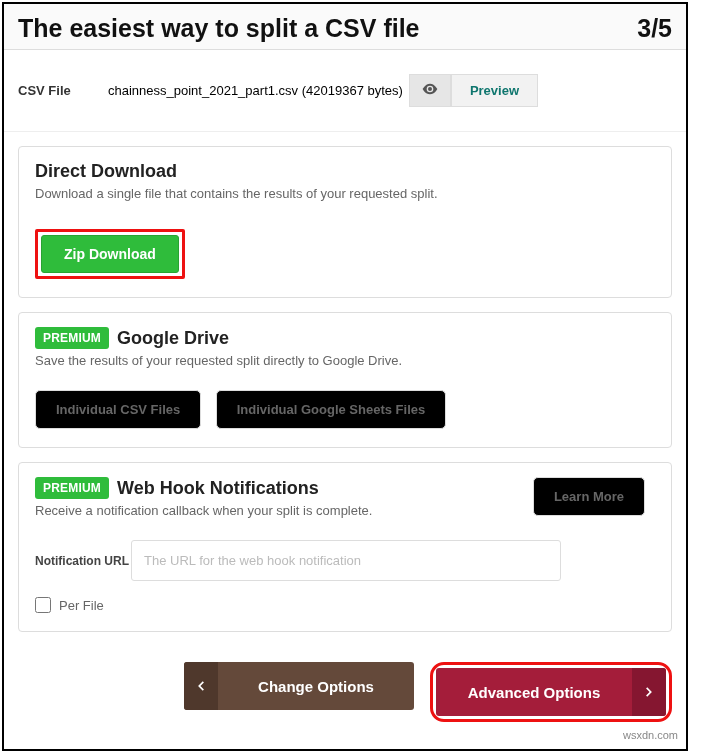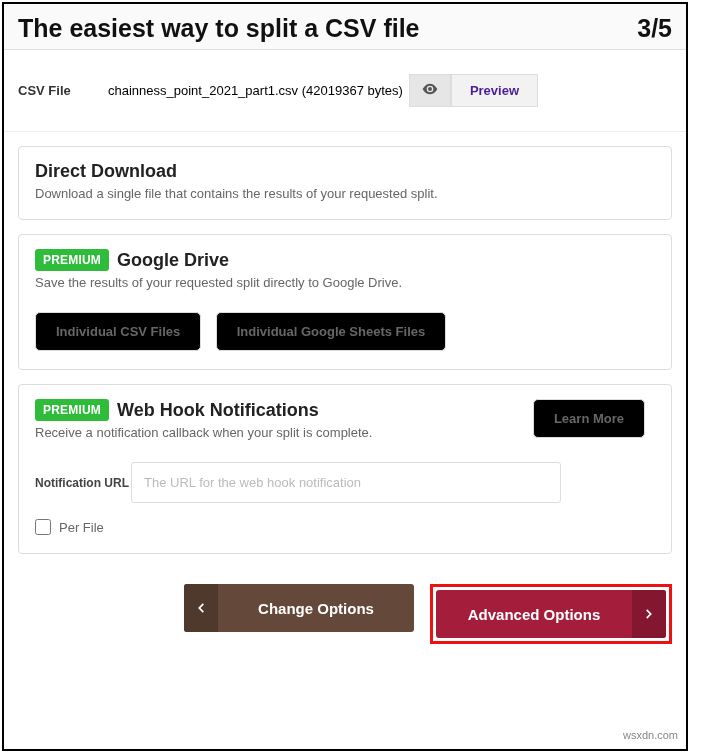--- a/index.html
+++ b/index.html
@@ -59,21 +59,21 @@
     padding: 8px 12px;
     margin-left: 6px;
     display: inline-flex;
     align-items: center;
     cursor: pointer;
   }
   .eye-btn svg { fill: #555; }
   .preview-btn {
     background: #f2f2f2;
     border: 1px solid #ddd;
-    color: #4c1d95;
+    color: #0f766e;
     font-weight: 600;
     font-size: 13px;
     padding: 8px 18px;
     cursor: pointer;
   }
   .panel {
     border: 1px solid #ddd;
     border-radius: 4px;
     margin: 14px;
     padding: 14px 16px 18px 16px;
@@ -204,21 +204,21 @@
     text-align: center;
     padding: 0 10px;
   }
   .change-btn {
     background: #64493a;
   }
   .change-btn .arrow-box { background: #4f382c; border-radius: 3px 0 0 3px;}
   .adv-hl {
     border: 3px solid #e11;
     padding: 3px;
-    border-radius: 0;
+    border-radius: 14px;
     display: inline-block;
   }
   .adv-btn {
     background: #a41d3a;
   }
   .adv-btn .arrow-box { background: #851630; border-radius: 0 3px 3px 0;}
   .arrow {
     width: 14px; height: 14px; fill: #fff;
   }
   .watermark {
@@ -249,20 +249,23 @@
             <path d="M12 0C5 0 1 8 1 8s4 8 11 8 11-8 11-8S19 0 12 0zm0 13a5 5 0 110-10 5 5 0 010 10zm0-8a3 3 0 100 6 3 3 0 000-6z"></path>
           </svg>
       </span>
     </button>
     <button class="preview-btn">Preview</button>
   </div>
 
   <div class="panel">
     <div class="panel-title">Direct Download</div>
     <div class="panel-sub">Download a single file that contains the results of your requested split.</div>
+    <div class="zip-btn-hl">
+      <button class="zip-btn">Zip Download</button>
+    </div>
   </div>
 
   <div class="panel">
     <div class="panel-title-row">
       <span class="premium-badge">PREMIUM</span>
       <span class="panel-title">Google Drive</span>
     </div>
     <div class="panel-sub">Save the results of your requested split directly to Google Drive.</div>
     <button class="gray-btn">Individual CSV Files</button>
     <button class="gray-btn">Individual Google Sheets Files</button>

